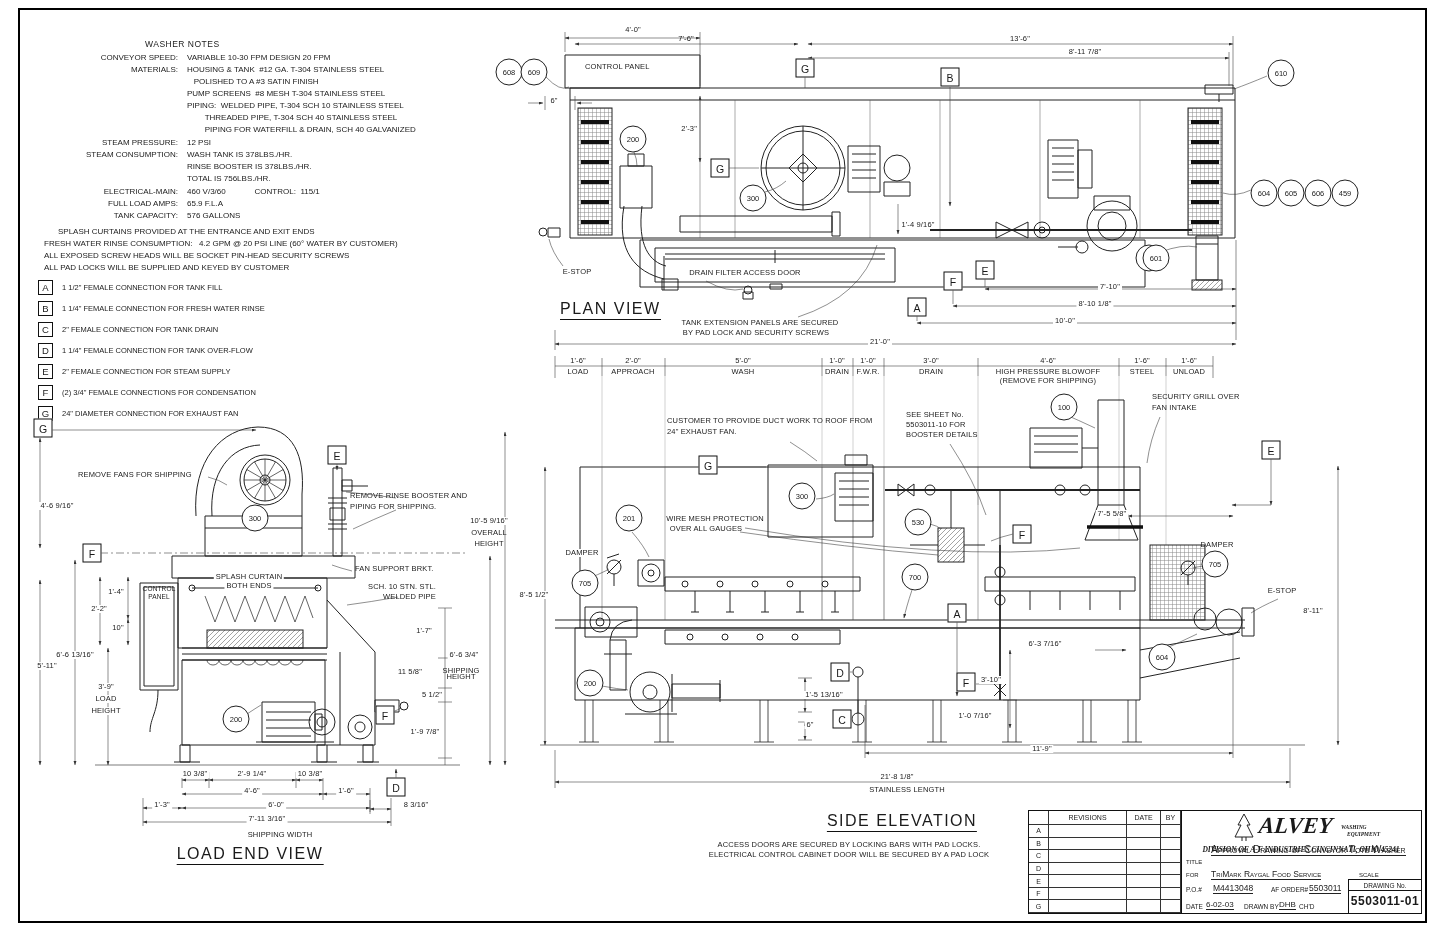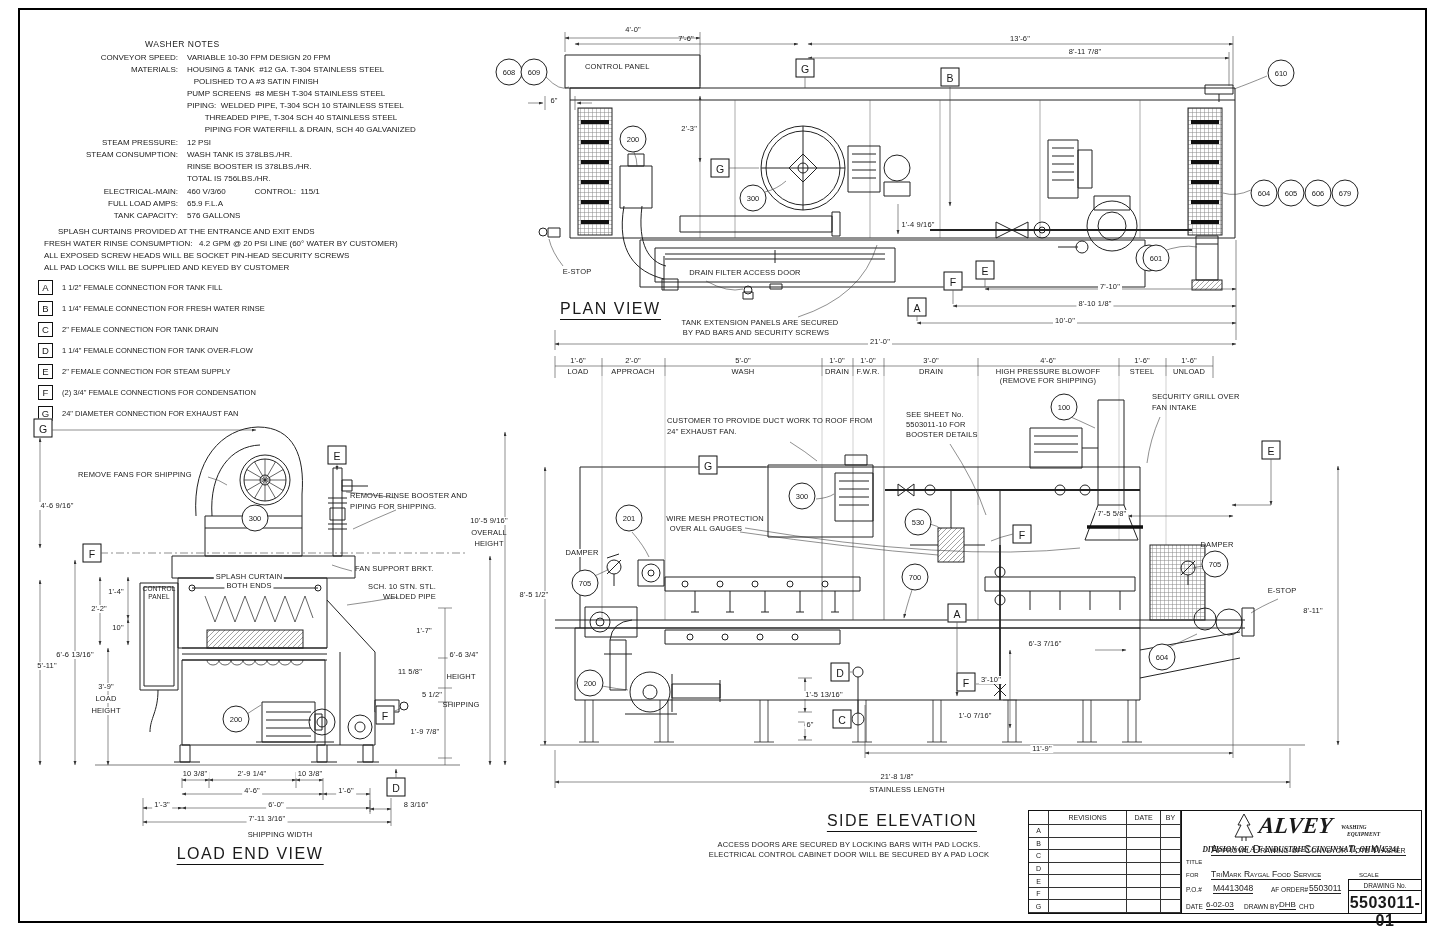--- a/index.html
+++ b/index.html
@@ -23,21 +23,21 @@
   
   #tb{position:absolute;left:1028px;top:810px;width:392px;height:102px;border:1.5px solid #111;background:#fff;z-index:4}
   #tb .revtable{position:absolute;left:0;top:0;width:152px;height:100%;display:grid;grid-template-columns:20px 1fr 34px 20px;grid-template-rows:14px repeat(7,1fr);border-right:1.5px solid #111}
   #tb .revtable div{border-right:.8px solid #333;border-bottom:.8px solid #333;font-size:7px;display:flex;align-items:center;justify-content:center}
   #tb .rt{position:absolute;left:152px;top:0;right:0;bottom:0;font-size:7px}
   .u{border-bottom:.9px solid #222}
   .sc{font-variant:small-caps}
   .tbl{position:absolute;white-space:nowrap}
   #dwgbox{position:absolute;left:167px;top:68px;right:0;bottom:0;border-left:1.2px solid #111;border-top:1.2px solid #111}
   #dwgbox .cap{font-size:6.5px;text-align:center;border-bottom:1px solid #111;padding:2px 0 1px}
-  #dwgbox .num{font-size:16px;font-weight:bold;text-align:center;padding-top:3px;letter-spacing:.5px}
+  #dwgbox .num{font-size:12px;font-weight:bold;text-align:center;padding-top:3px;letter-spacing:.5px}
   .logo{font-family:"Liberation Serif",serif;font-weight:bold;font-style:italic}
 </style>
 </head>
 <body>
 
 <div id="sheet">
   <div id="frame"></div>
 
   <svg class="lines" width="1445" height="935" viewBox="0 0 1445 935">
     <defs>
@@ -275,30 +275,30 @@
   <div class="L wb" style="left:554px;top:97px">6"</div>
   <div class="L ra" style="left:697px;top:125px">2'-3"</div>
   <div class="L wb" style="left:918px;top:221px">1'-4 9/16"</div>
   <div class="L wb" style="left:1110px;top:283px">7'-10"</div>
   <div class="L wb" style="left:1095px;top:300px">8'-10 1/8"</div>
   <div class="L wb" style="left:1065px;top:317px">10'-0"</div>
   <div class="L wb" style="left:880px;top:338px">21'-0"</div>
   <div class="L" style="left:577px;top:268px">E-STOP</div>
   <div class="L" style="left:745px;top:269px">DRAIN FILTER ACCESS DOOR</div>
   <div class="L" style="left:760px;top:319px">TANK EXTENSION PANELS ARE SECURED</div>
-  <div class="L" style="left:756px;top:329px">BY PAD BARS AND SECURITY SCREWS</div>
+  <div class="L" style="left:756px;top:329px">BY PAD LOCK AND SECURITY SCREWS</div>
   <div class="bln" style="left:509px;top:72px">608</div>
   <div class="bln" style="left:534px;top:72px">609</div>
   <div class="bln" style="left:633px;top:139px">200</div>
   <div class="bln" style="left:753px;top:198px">300</div>
   <div class="bln" style="left:1281px;top:73px">610</div>
   <div class="bln" style="left:1264px;top:193px">604</div>
   <div class="bln" style="left:1291px;top:193px">605</div>
   <div class="bln" style="left:1318px;top:193px">606</div>
-  <div class="bln" style="left:1345px;top:193px">679</div>
+  <div class="bln" style="left:1345px;top:193px">459</div>
   <div class="bln" style="left:1149px;top:258px">600</div>
   <div class="bln" style="left:1156px;top:258px">601</div>
   <div class="ref" style="left:805px;top:68px">G</div>
   <div class="ref" style="left:950px;top:77px">B</div>
   <div class="ref" style="left:720px;top:168px">G</div>
   <div class="ref" style="left:985px;top:270px">E</div>
   <div class="ref" style="left:953px;top:281px">F</div>
   <div class="ref" style="left:917px;top:307px">A</div>
 
   <div class="L wb" style="left:578px;top:357px">1'-6"</div>
@@ -380,21 +380,21 @@
   <div class="L wb" style="left:99px;top:605px">2'-2"</div>
   <div class="L wb" style="left:118px;top:624px">10"</div>
   <div class="L wb" style="left:57px;top:502px">4'-6 9/16"</div>
   <div class="L wb" style="left:47px;top:662px">5'-11"</div>
   <div class="L wb" style="left:75px;top:651px">6'-6 13/16"</div>
   <div class="L wb" style="left:106px;top:683px">3'-9"</div>
   <div class="L wb" style="left:106px;top:695px">LOAD</div>
   <div class="L wb" style="left:106px;top:707px">HEIGHT</div>
   <div class="L wb" style="left:424px;top:627px">1'-7"</div>
   <div class="L wb" style="left:464px;top:651px">6'-6 3/4"</div>
-  <div class="L" style="left:461px;top:701px">SHIPPING</div>
+  <div class="L" style="left:461px;top:667px">SHIPPING</div>
   <div class="L" style="left:461px;top:673px">HEIGHT</div>
   <div class="L wb" style="left:410px;top:668px">11 5/8"</div>
   <div class="L wb" style="left:432px;top:691px">5 1/2"</div>
   <div class="L wb" style="left:425px;top:728px">1'-9 7/8"</div>
   <div class="L wb" style="left:195px;top:770px">10 3/8"</div>
   <div class="L wb" style="left:252px;top:770px">2'-9 1/4"</div>
   <div class="L wb" style="left:310px;top:770px">10 3/8"</div>
   <div class="L wb" style="left:252px;top:787px">4'-6"</div>
   <div class="L wb" style="left:346px;top:787px">1'-6"</div>
   <div class="L wb" style="left:162px;top:801px">1'-3"</div>

